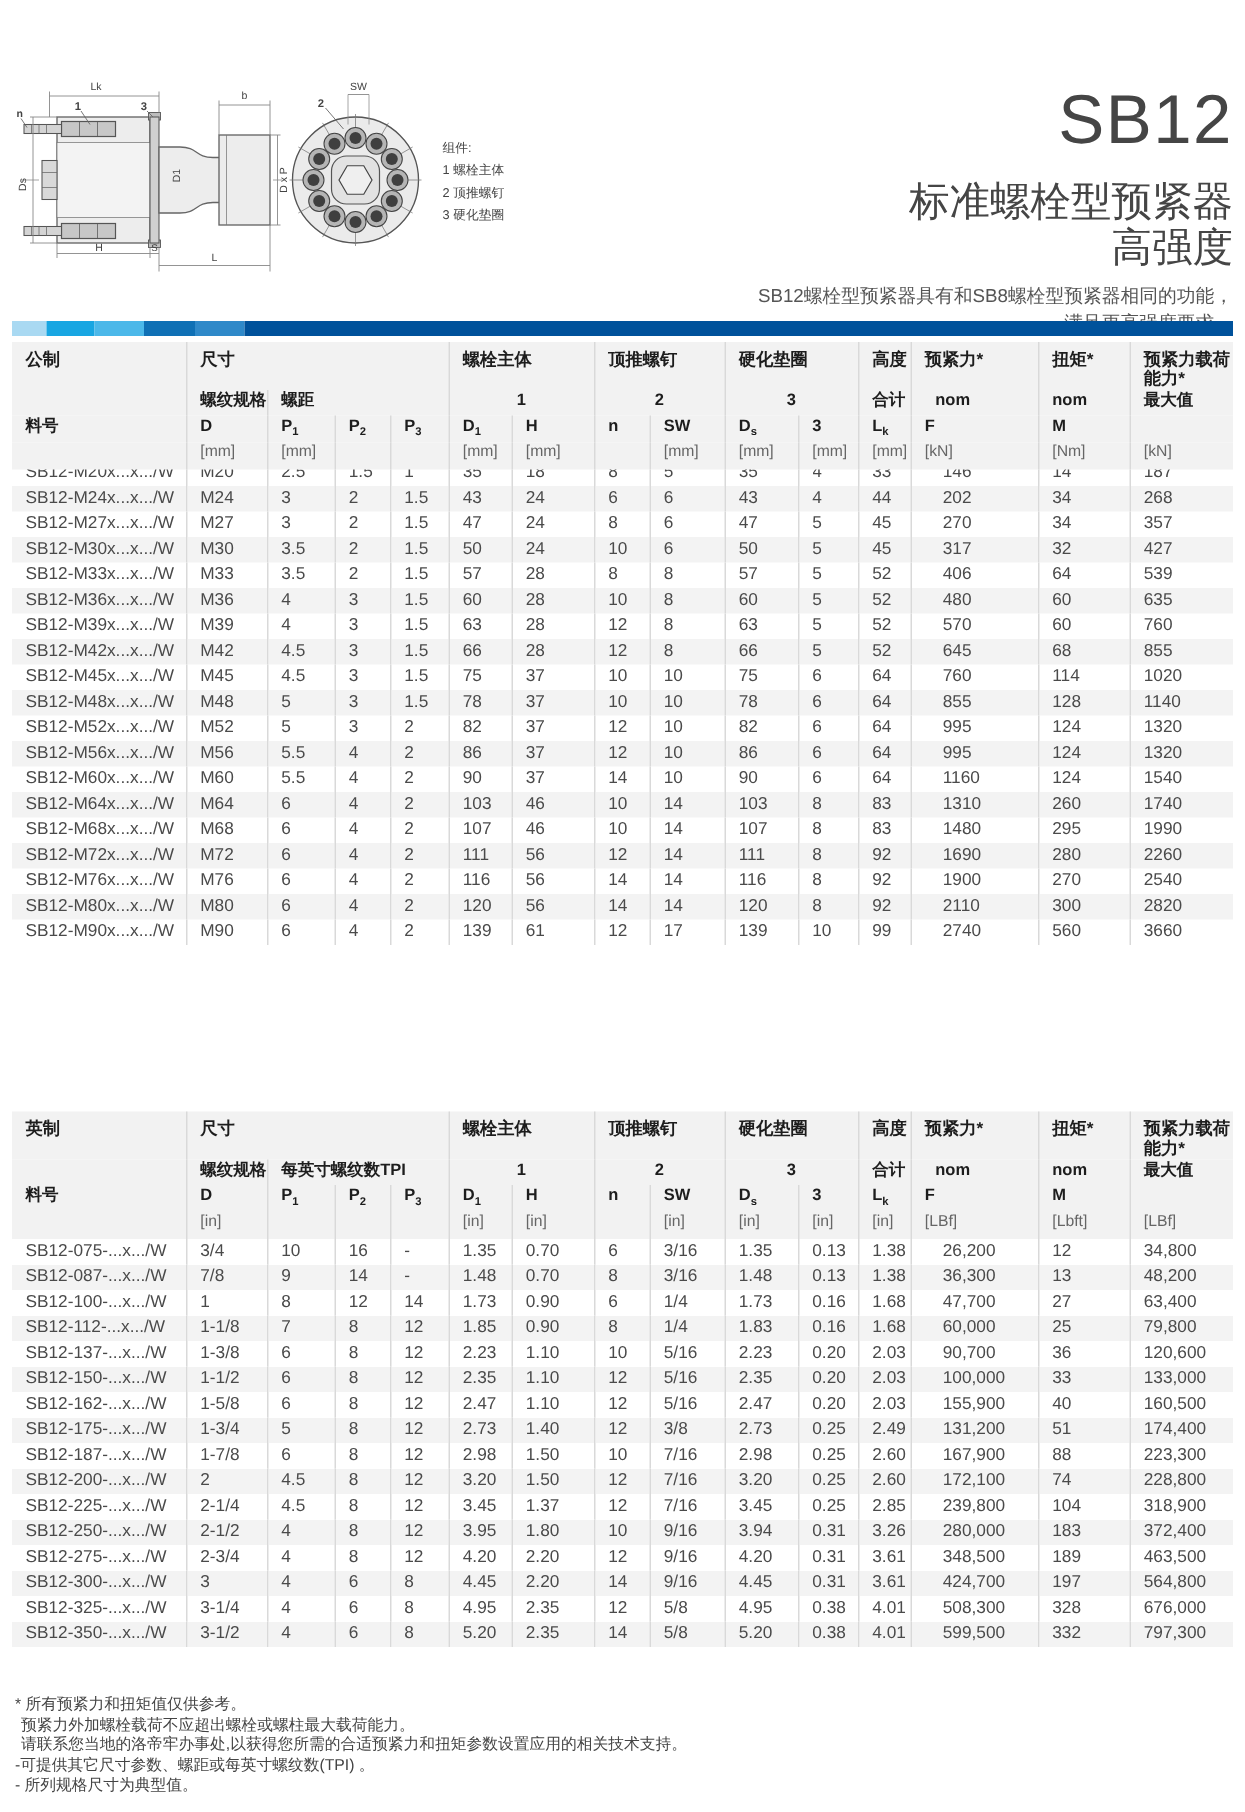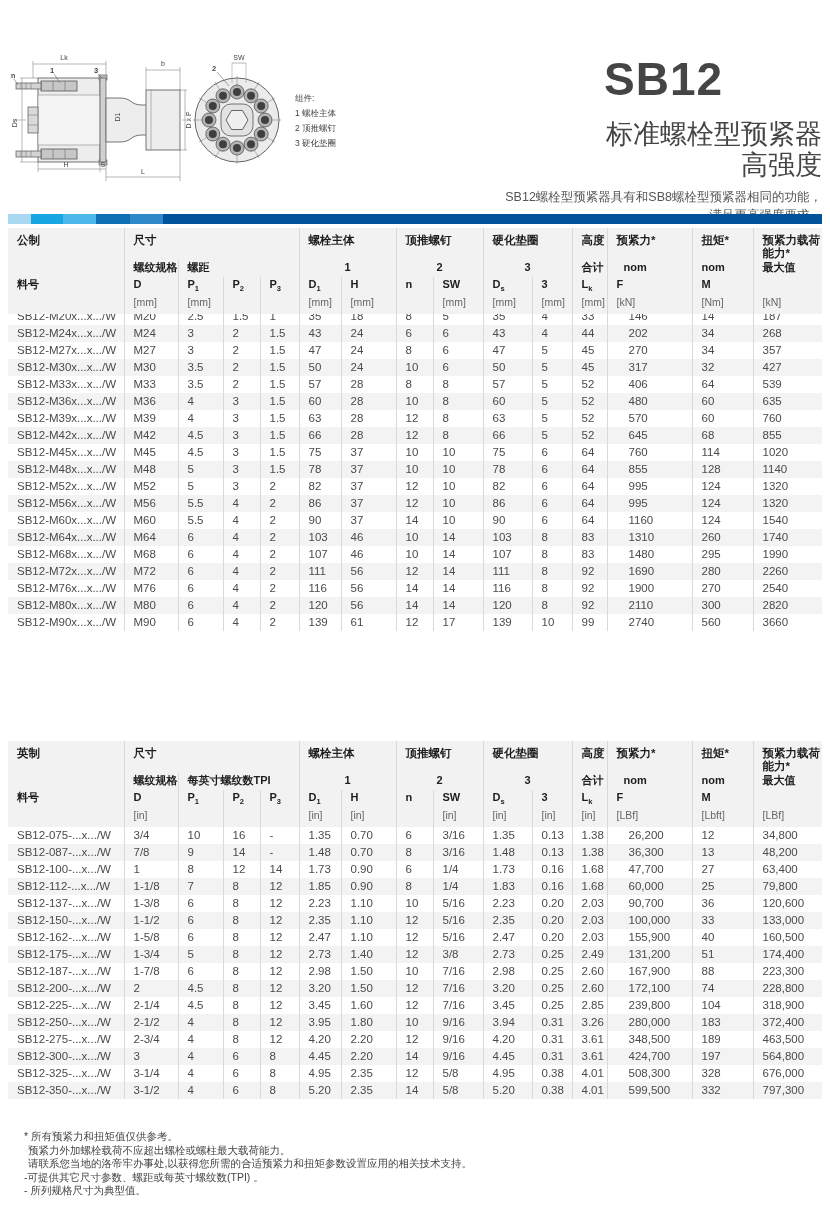--- a/index.html
+++ b/index.html
@@ -1,21 +1,21 @@
 <!DOCTYPE html>
 <html><head>
 <meta charset="utf-8">
 <style>
   html,body{margin:0;padding:0;background:#fff;}
   body{font-family:"Liberation Sans","DejaVu Sans",sans-serif;}
   .sheet{position:relative;width:830px;height:1208px;background:#fff;overflow:hidden;}
 
   
   .titleblock{position:absolute;right:8px;top:55px;text-align:right;color:#454545;}
-  .titleblock .model{font-size:46px;line-height:48px;font-weight:700;letter-spacing:1px;text-align:center;}
+  .titleblock .model{font-size:46px;line-height:48px;font-weight:400;letter-spacing:1px;}
   .titleblock .t2{font-size:27px;line-height:31px;margin-top:16px;}
   .titleblock .t3{font-size:27px;line-height:31px;}
   .titleblock .desc{font-size:12.5px;line-height:18px;margin-top:7px;color:#555;}
 
   
   .drawing{position:absolute;left:8px;top:45px;}
   .drawing text{fill:#444;font-family:"Liberation Sans",sans-serif;}
 
   
   .bar{position:absolute;left:8px;top:214px;width:814px;height:10px;display:flex;}
@@ -39,21 +39,21 @@
   tbody td{height:17px;font-size:11.5px;line-height:17px;color:#4a4a4a;
            padding:0 0 0 9px;white-space:nowrap;overflow:hidden;}
   tbody td:nth-child(13){padding-left:21px;}
   tbody tr:nth-child(even){background:#f3f3f3;}
   th + th, td + td{border-left:1px solid #d9d9d9;}
   tr.rowclip td{height:11px;line-height:17px;}
   tr.rowclip .ch{height:11px;overflow:hidden;}
   tr.rowclip .cs{display:block;margin-top:-6px;}
 
   
-  .footnotes{position:absolute;left:24px;top:1130px;font-size:10.5px;line-height:13.5px;color:#444;}
+  .footnotes{position:absolute;left:10px;top:1130px;font-size:10.5px;line-height:13.5px;color:#444;}
   .footnotes .ind{padding-left:4px;}
 </style>
 </head>
 <body>
 
 <div class="sheet">
 
   <svg class="drawing" width="362" height="160" viewBox="0 0 362 160">
     <g stroke-linecap="butt">
 
@@ -932,21 +932,21 @@
             <td>74</td>
             <td>228,800</td>
           </tr>
           <tr>
             <td>SB12-225-...x.../W</td>
             <td>2-1/4</td>
             <td>4.5</td>
             <td>8</td>
             <td>12</td>
             <td>3.45</td>
-            <td>1.60</td>
+            <td>1.37</td>
             <td>12</td>
             <td>7/16</td>
             <td>3.45</td>
             <td>0.25</td>
             <td>2.85</td>
             <td>239,800</td>
             <td>104</td>
             <td>318,900</td>
           </tr>
           <tr>

